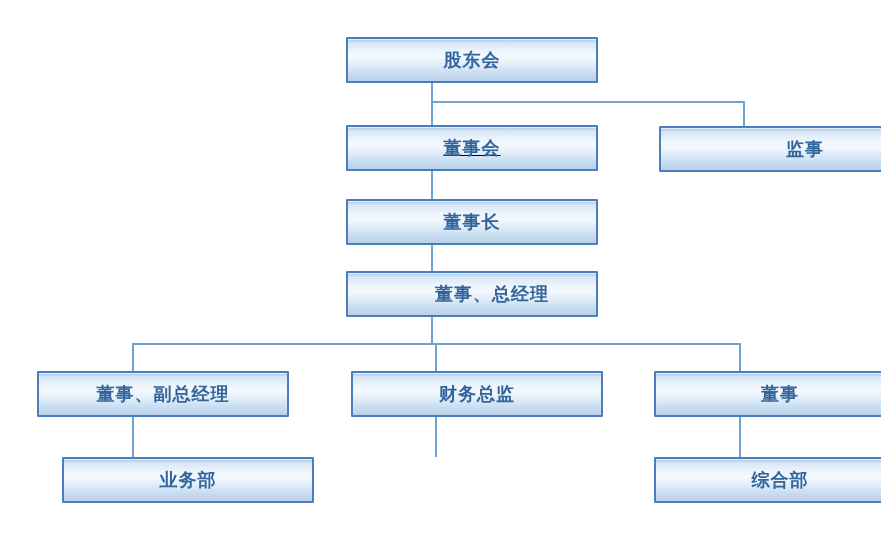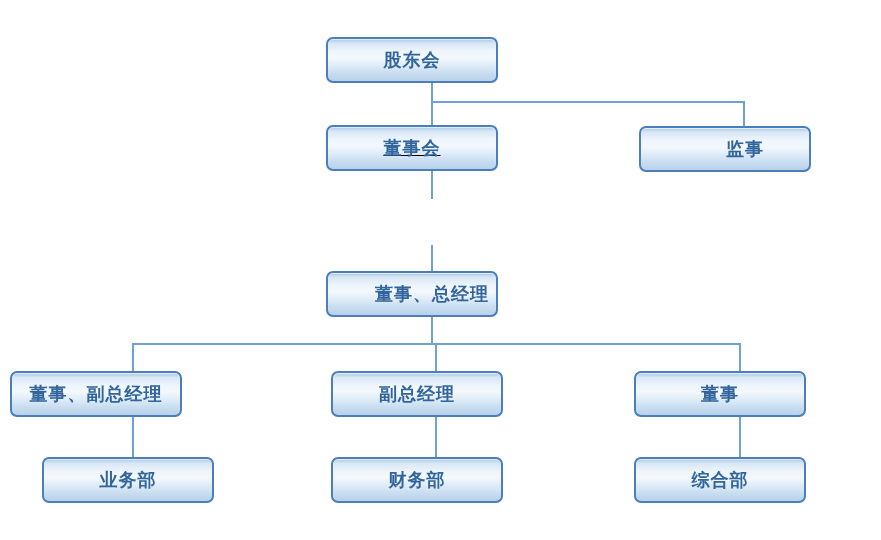--- a/index.html
+++ b/index.html
@@ -10,38 +10,39 @@
   }
   .canvas {
     position: relative;
     width: 881px;
     height: 540px;
     background: #ffffff;
     overflow: hidden;
   }
   .node {
     position: absolute;
-    width: 172px;
+    width: 252px;
     height: 46px;
     box-sizing: border-box;
     border: 2px solid #4a7ebc;
-    border-radius: 7px;
+    border-radius: 1px;
     background: linear-gradient(180deg,
       #a3c3e3 0%,
       #d8e7f5 10%,
       #eef5fc 30%,
       #f3f8fd 45%,
       #e0edf8 62%,
       #cadef1 80%,
       #b8d1ea 100%);
     box-shadow: inset 0 1px 1px rgba(255,255,255,0.75);
     display: flex;
     align-items: center;
     justify-content: center;
     cursor: default;
+    margin-left: 20px;
   }
   .node-label {
     font-size: 18px;
     font-weight: 700;
     color: #31659c;
     letter-spacing: 1px;
     white-space: nowrap;
   }
   .conn {
     position: absolute;
@@ -74,42 +75,42 @@
   </div>
 
   <div class="node" style="left:326px; top:125px;text-decoration:underline;">
     <span class="node-label">董事会</span>
   </div>
 
   <div class="node" style="left:639px; top:126px;padding-left:40px;">
     <span class="node-label">监事</span>
   </div>
 
+  <div class="node" style="left:326px; top:199px;">
+    <span class="node-label">董事长</span>
+  </div>
 
   <div class="node" style="left:326px; top:271px;padding-left:40px;">
     <span class="node-label">董事、总经理</span>
   </div>
 
-  <div class="node" style="left:10px; top:371px;">
+  <div class="node" style="left:17px; top:371px;">
     <span class="node-label">董事、副总经理</span>
   </div>
 
   <div class="node" style="left:331px; top:371px;">
-    <span class="node-label">副总经理</span>
+    <span class="node-label">财务总监</span>
   </div>
 
   <div class="node" style="left:634px; top:371px;justify-content:center;">
     <span class="node-label">董事</span>
   </div>
 
   <div class="node" style="left:42px; top:457px;">
     <span class="node-label">业务部</span>
   </div>
 
-  <div class="node" style="left:331px; top:457px;">
-    <span class="node-label">财务部</span>
-  </div>
 
   <div class="node" style="left:634px; top:457px;font-family:Liberation Serif, serif;">
     <span class="node-label">综合部</span>
   </div>
 
 </div>
 
 </body></html>

